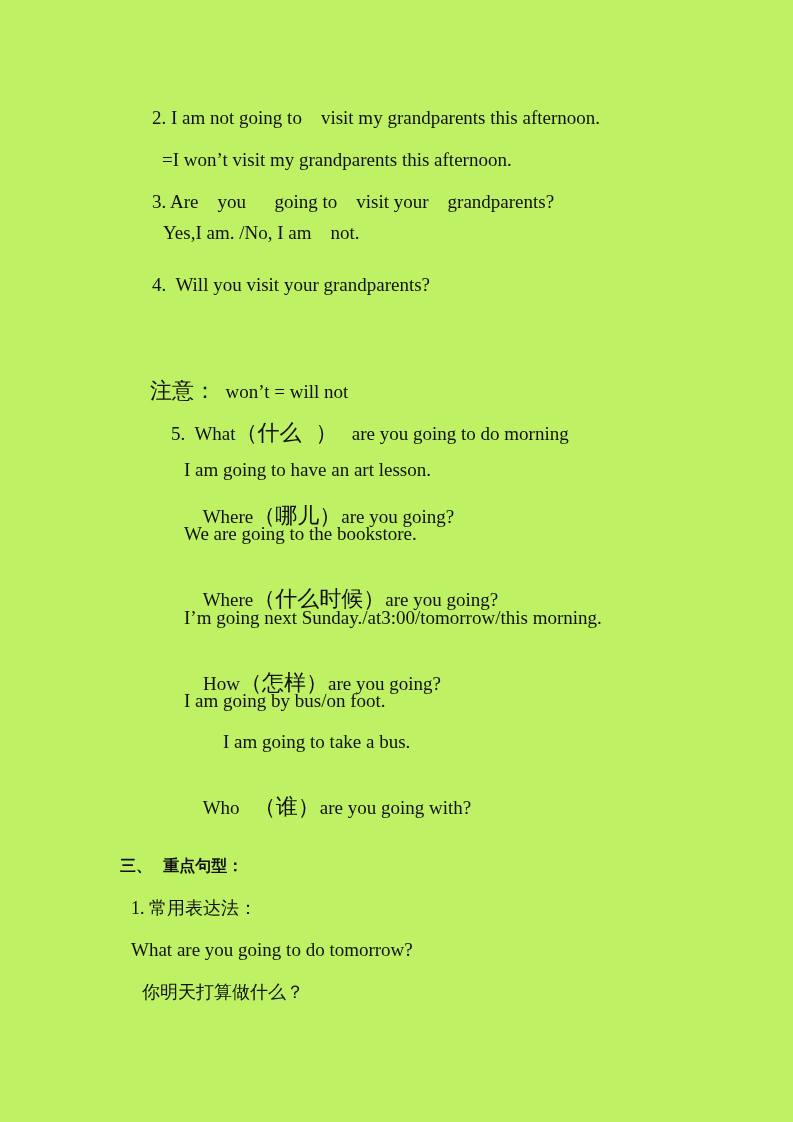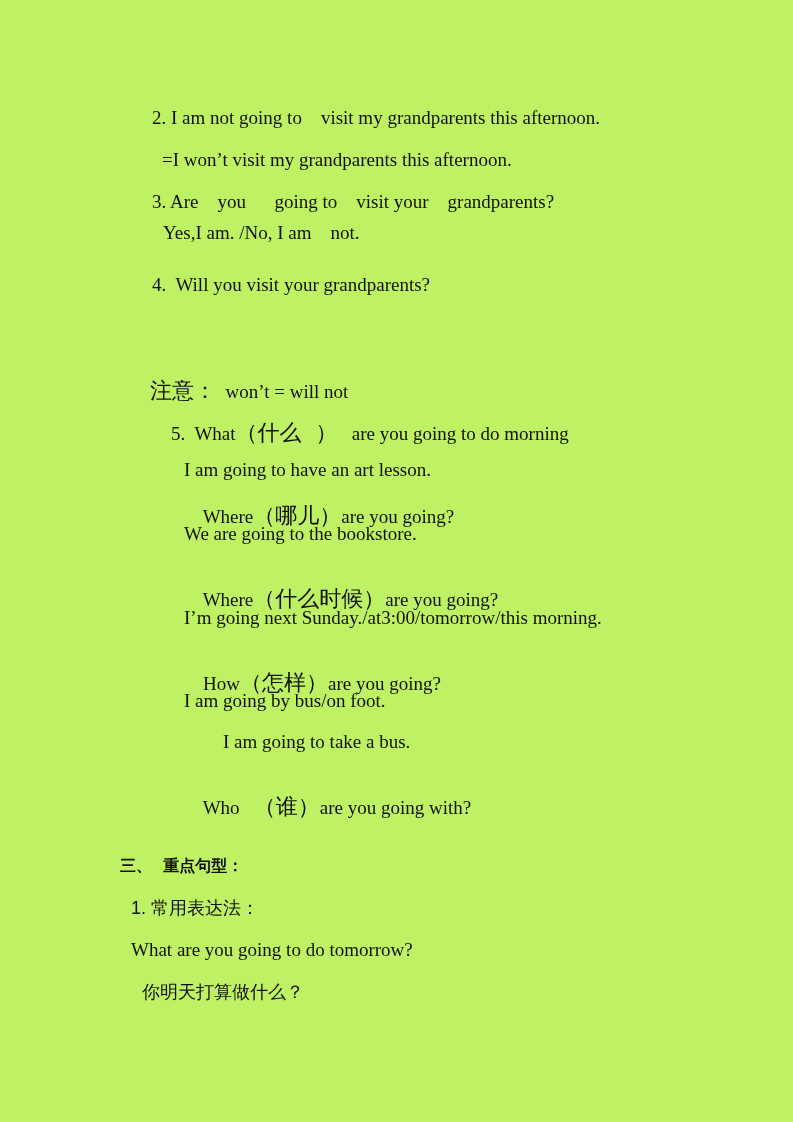--- a/index.html
+++ b/index.html
@@ -24,21 +24,21 @@
       text-align: center;
     }
     .line {
       position: absolute;
       white-space: pre;
       font-size: 19px;
       line-height: 24px;
       height: 24px;
     }
     .line.cjk {
-      font-family: Liberation Sans, sans-serif;
+      font-family: Liberation Serif, serif;
       font-size: 18px;
     }
     .line.heading {
       font-family: "DejaVu Sans", "Liberation Sans", sans-serif;
       font-weight: bold;
       font-size: 16px;
     }
     .zh {
       font-family: "DejaVu Sans", "Liberation Sans", sans-serif;
       font-size: 22px;

